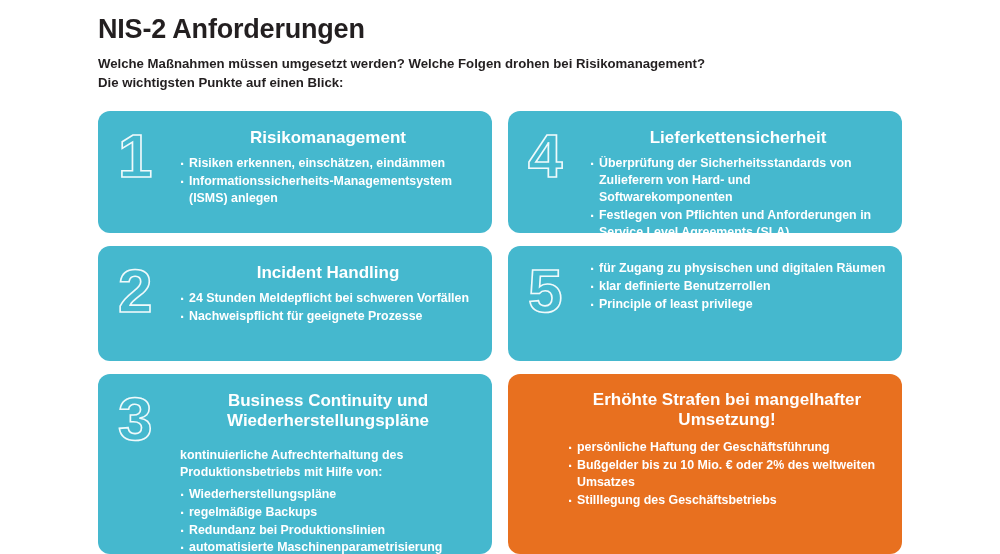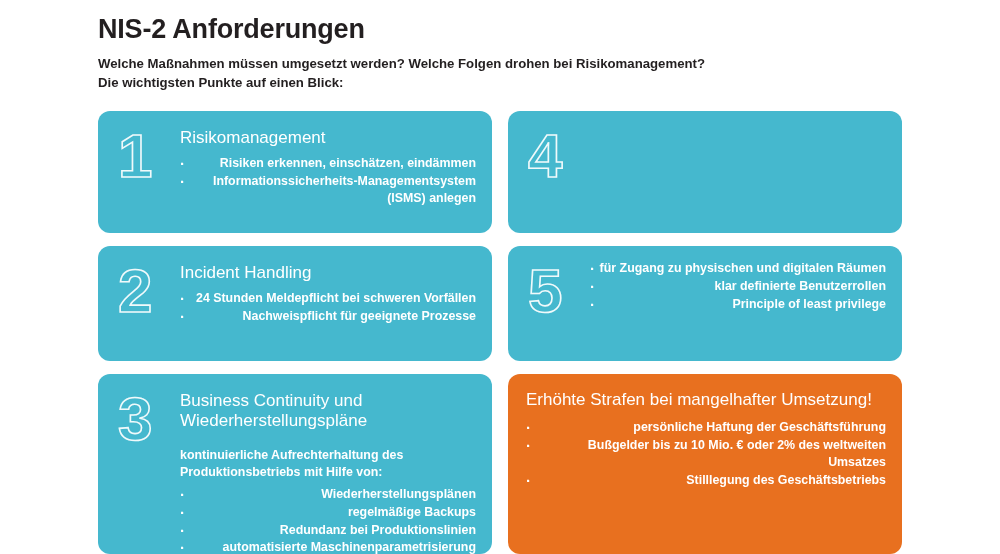--- a/index.html
+++ b/index.html
@@ -68,23 +68,24 @@
     margin-top: 2px;
     margin-left: 4px;
     user-select: none;
   }
   .body {
     flex: 1 1 auto;
     padding-left: 6px;
   }
   .card-title {
     font-size: 17px;
-    font-weight: normal;
+    font-weight: bold;
     line-height: 1.18;
     margin: 3px 0 7px 0;
+    text-align: center;
   }
   .card.orange .card-title {
     font-size: 17px;
     margin: 2px 0 9px 0;
   }
   .lead {
     font-size: 12.4px;
     font-weight: bold;
     line-height: 1.35;
     margin: 16px 0 5px 0;
@@ -94,35 +95,35 @@
     margin: 0;
     padding: 0;
   }
   ul.bullets li {
     position: relative;
     font-size: 12.4px;
     font-weight: bold;
     line-height: 1.36;
     padding-left: 9px;
     margin-bottom: 1px;
-    text-align: right;
   }
   ul.bullets li::before {
     content: "\00B7";
     position: absolute;
     left: 0;
     top: -1px;
     font-size: 15px;
     font-weight: bold;
   }
   .no-numeral .body {
     padding-left: 2px;
   }
   .card.orange .body {
     padding-left: 2px;
+    margin-left: 42px;
   }
 </style>
 </head>
 <body>
 
 <div class="page">
 
   <h1 class="title">NIS-2 Anforderungen</h1>
   <p class="subtitle">
     <span>Welche Maßnahmen müssen umgesetzt werden? Welche Folgen drohen bei Risikomanagement?</span><br>
@@ -137,20 +138,27 @@
         <div class="card-title">Risikomanagement</div>
         <ul class="bullets">
           <li>Risiken erkennen, einschätzen, eindämmen</li>
           <li>Informationssicherheits-Managementsystem (ISMS) anlegen</li>
         </ul>
       </div>
     </div>
 
     <div class="card">
       <div class="numeral">4</div>
+      <div class="body">
+        <div class="card-title">Lieferkettensicherheit</div>
+        <ul class="bullets">
+          <li>Überprüfung der Sicherheitsstandards von Zulieferern von Hard- und Softwarekomponenten</li>
+          <li>Festlegen von Pflichten und Anforderungen in Service Level Agreements (SLA)</li>
+        </ul>
+      </div>
     </div>
 
     <div class="card">
       <div class="numeral">2</div>
       <div class="body">
         <div class="card-title">Incident Handling</div>
         <ul class="bullets">
           <li>24 Stunden Meldepflicht bei schweren Vorfällen</li>
           <li>Nachweispflicht für geeignete Prozesse</li>
         </ul>
@@ -167,21 +175,21 @@
         </ul>
       </div>
     </div>
 
     <div class="card">
       <div class="numeral">3</div>
       <div class="body">
         <div class="card-title">Business Continuity und Wiederherstellungspläne</div>
         <div class="lead">kontinuierliche Aufrechterhaltung des Produktionsbetriebs mit Hilfe von:</div>
         <ul class="bullets">
-          <li>Wiederherstellungsplänen</li>
+          <li>Wiederherstellungspläne</li>
           <li>regelmäßige Backups</li>
           <li>Redundanz bei Produktionslinien</li>
           <li>automatisierte Maschinenparametrisierung</li>
         </ul>
       </div>
     </div>
 
     <div class="card orange no-numeral">
       <div class="body">
         <div class="card-title">Erhöhte Strafen bei mangelhafter Umsetzung!</div>

